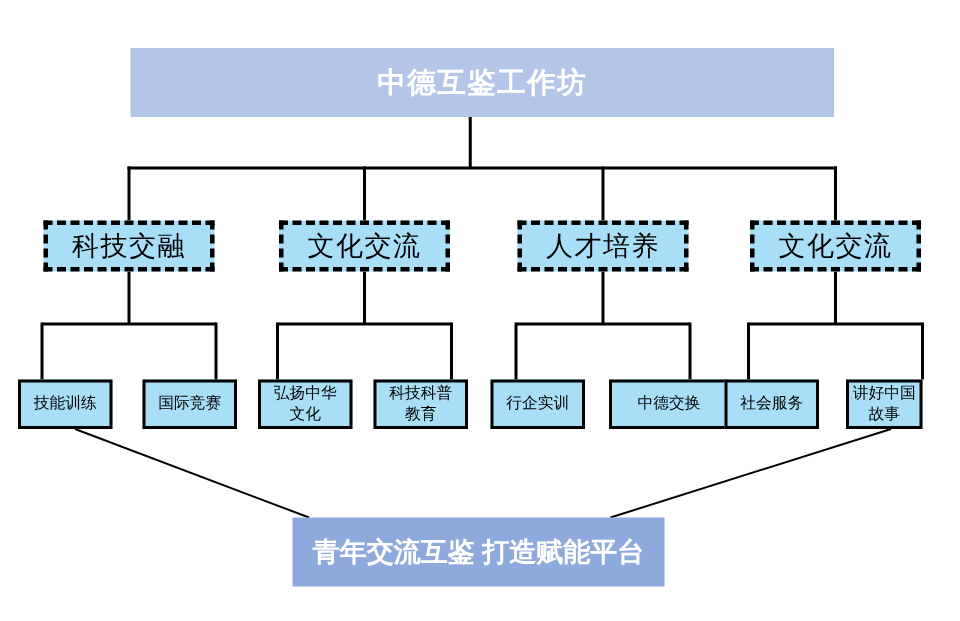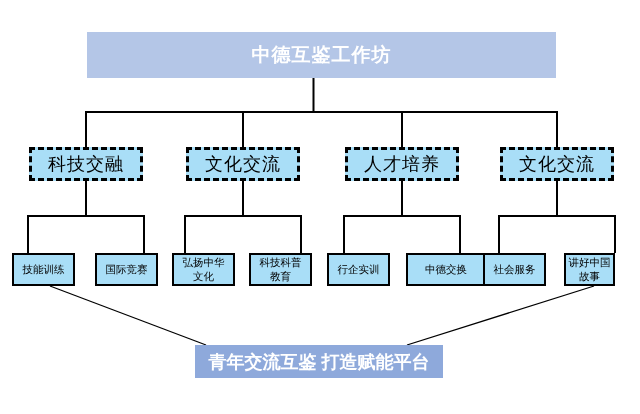--- a/index.html
+++ b/index.html
@@ -40,21 +40,21 @@
   .lvl3{
     background:var(--node-fill,#a9def7);
     border:2px solid var(--line,#000);
     color:var(--node-text,#000);
     font-size:10.5px;
     line-height:1.25;
     white-space:pre-line;
   }
   
   .root-box  {left:87px;  top:32px;  width:469px; height:46px;}
-  .footer-box{left:195px; top:345px; width:248px; height:33px;}
+  .footer-box{left:195px; top:345px; width:248px; height:46px;}
   .b0{left:29px;  top:147px; width:114px; height:34px;}
   .b1{left:186px; top:147px; width:114px; height:34px;}
   .b2{left:345px; top:147px; width:114px; height:34px;}
   .b3{left:500px; top:147px; width:114px; height:34px;}
   .c0{left:12px;  top:253px; width:63px; height:33px;}
   .c1{left:95px;  top:253px; width:63px; height:33px;}
   .c2{left:172px; top:253px; width:63px; height:33px;}
   .c3{left:249px; top:253px; width:63px; height:33px;}
   .c4{left:327px; top:253px; width:63px; height:33px;}
   .c5{left:406px; top:253px; width:80px; height:33px;}

